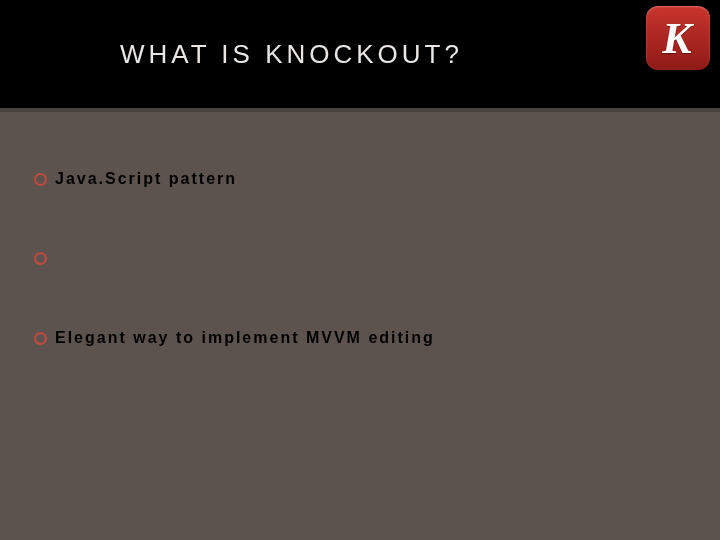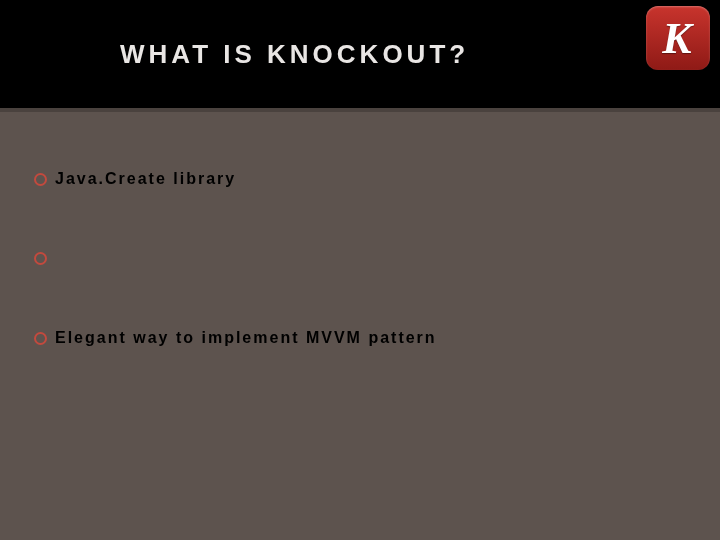--- a/index.html
+++ b/index.html
@@ -17,21 +17,21 @@
     width: 720px;
     height: 108px;
     background: #000;
     display: flex;
     align-items: center;
     padding-left: 120px;
   }
   .title-text {
     color: #e9e6e4;
     font-size: 26px;
-    font-weight: 700;
+    font-weight: 400;
     letter-spacing: 4px;
   }
   .logo {
     position: absolute;
     top: 6px;
     right: 10px;
     width: 64px;
     height: 64px;
     border-radius: 12px;
     background: linear-gradient(180deg, #c8342d 0%, #8f1a16 100%);
@@ -95,27 +95,27 @@
   <div class="logo">
     <div class="logo-letter">K</div>
   </div>
 
   <div class="divider"></div>
 
   <div class="content">
 
     <div class="bullet-row">
       <span class="bullet-marker"></span>
-      <span class="bullet-text">Java.Create library</span>
+      <span class="bullet-text">Java.Script pattern</span>
     </div>
 
     <div class="bullet-row">
       <span class="bullet-marker"></span>
     </div>
 
     <div class="bullet-row">
       <span class="bullet-marker"></span>
-      <span class="bullet-text">Elegant way to implement MVVM pattern</span>
+      <span class="bullet-text">Elegant way to implement MVVM editing</span>
     </div>
 
   </div>
 
 </div>
 
 </body></html>

